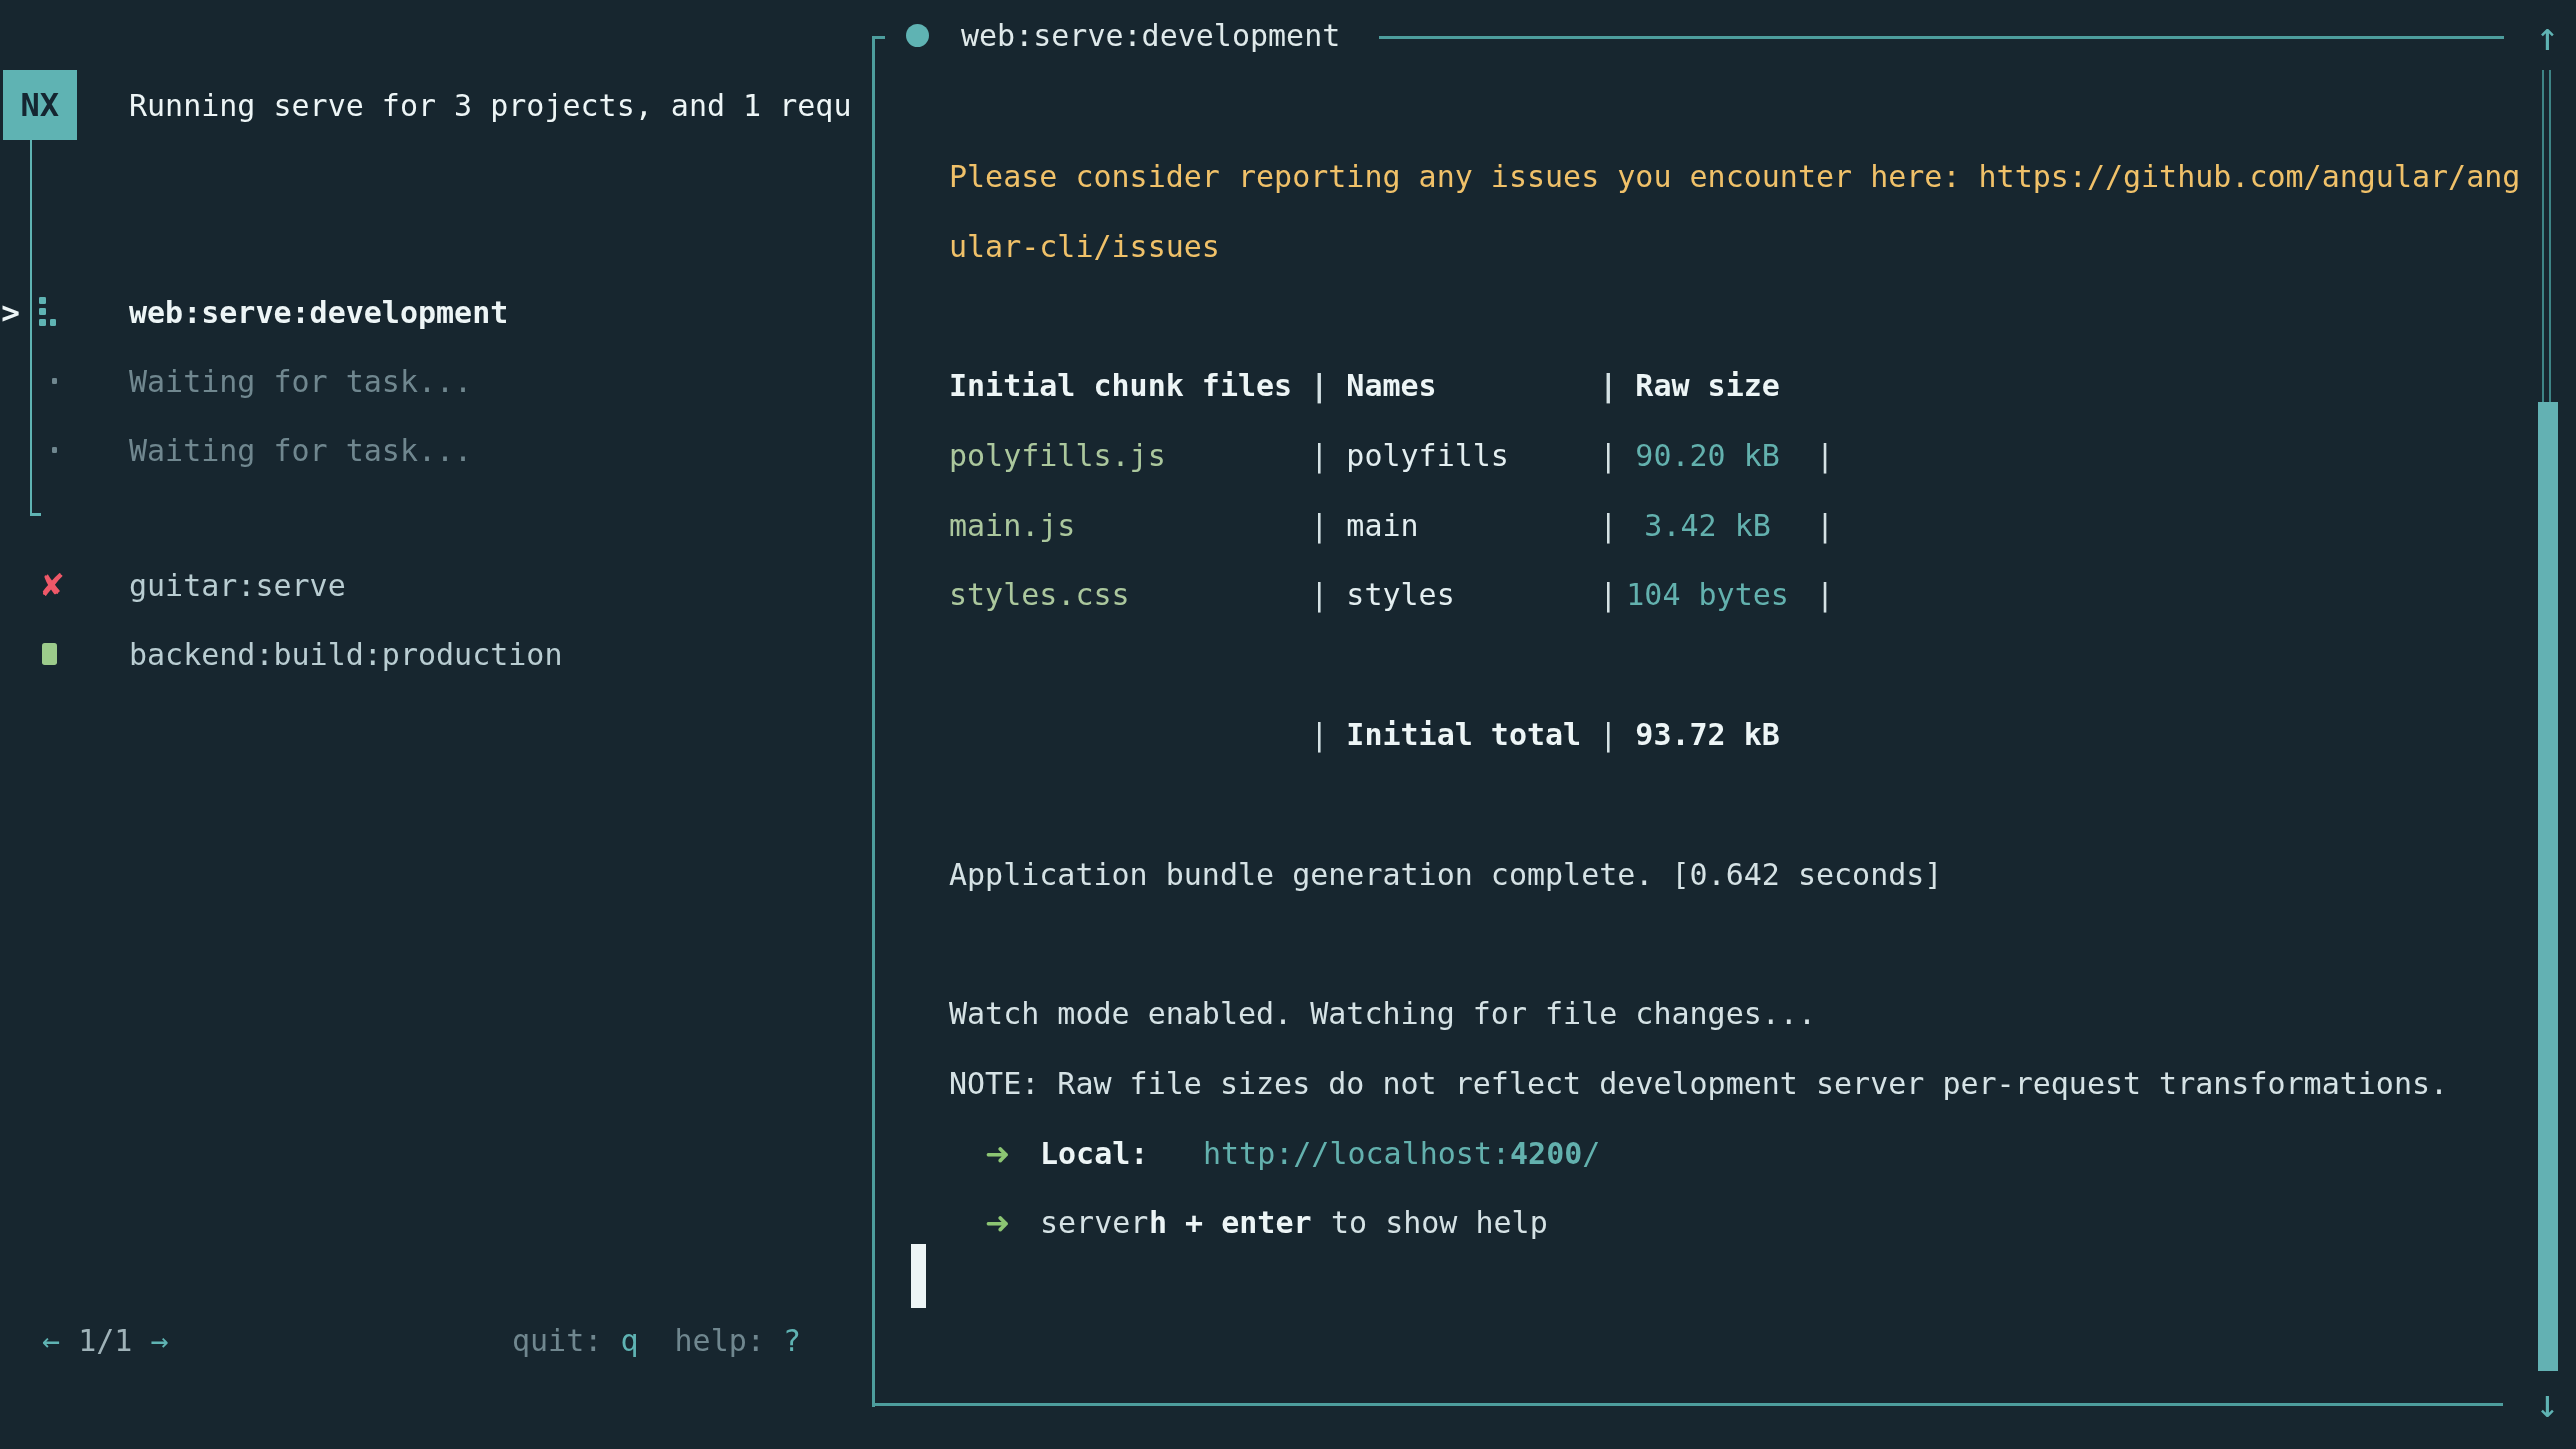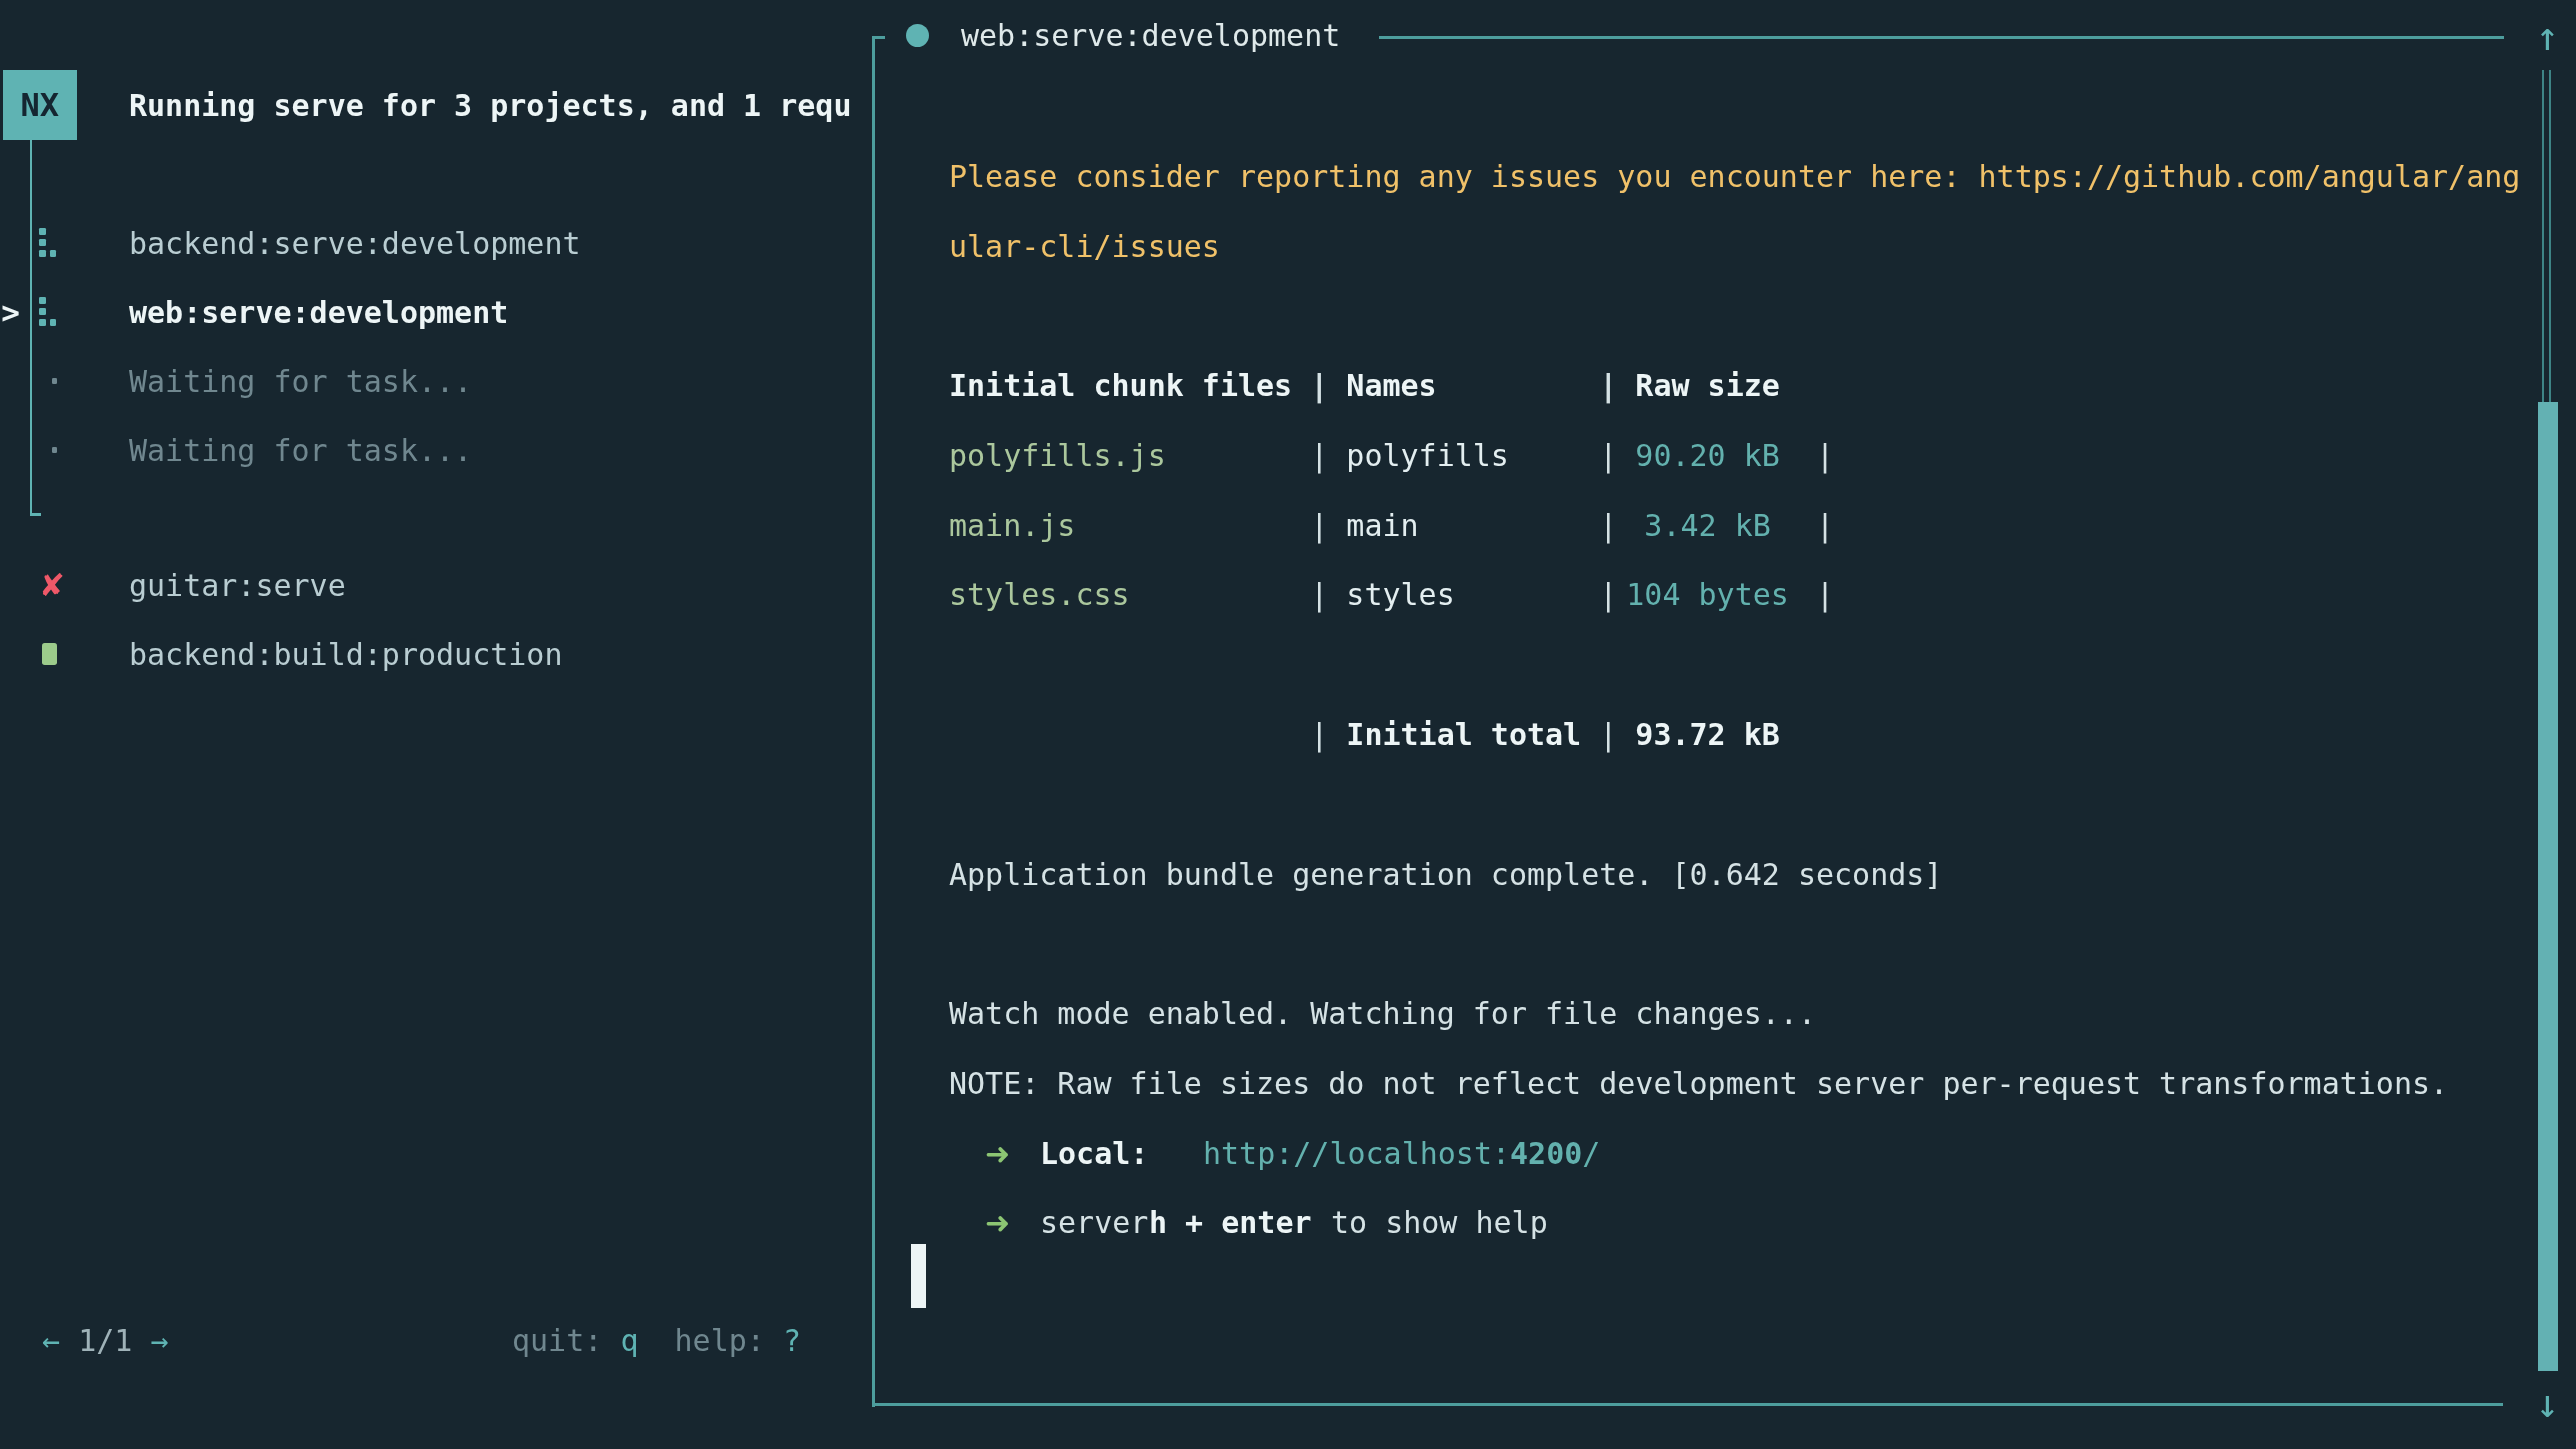--- a/index.html
+++ b/index.html
@@ -25,21 +25,21 @@
     overflow:hidden;
     font-family:"DejaVu Sans Mono","Liberation Mono",monospace;
     font-size:30px;color:var(--body);
   }
   .line{position:absolute;height:70px;display:flex;align-items:center;white-space:pre;margin-left:39px;}
   
   .sidebar{position:absolute;left:0;top:0;width:872px;height:1449px;overflow:hidden;border-radius:13px;}
   .nx-logo{position:absolute;left:2.7px;top:70px;width:74px;height:70px;background:var(--teal);
     display:flex;align-items:center;justify-content:center;color:#152631;font-weight:bold;font-size:32px;}
   .side-title{position:absolute;left:129px;top:70px;width:738px;height:70px;display:flex;align-items:center;
-    color:var(--bright);font-weight:bold;white-space:pre;overflow:hidden;text-align:right;}
+    color:var(--bright);font-weight:normal;white-space:pre;overflow:hidden;text-align:right;}
   .tree-v{position:absolute;left:29.5px;top:140px;width:2.7px;height:375px;background:var(--teal);}
   .tree-elbow{position:absolute;left:29.5px;top:513px;width:11.4px;height:2.7px;background:var(--teal);}
   .task-row{position:absolute;left:0;width:872px;height:70px;display:flex;align-items:center;}
   .task-label{position:absolute;left:129px;white-space:pre;}
   .st-running .task-label{color:var(--normal);}
   .st-selected .task-label{color:var(--bright);font-weight:bold;}
   .st-waiting .task-label{color:var(--dim);}
   .st-done .task-label{color:var(--normal);text-align:right;}
   .caret{position:absolute;left:1.3px;color:var(--bright);font-weight:bold;font-size:31px;}
   .spinner{position:absolute;left:39px;top:50%;margin-top:-16px;width:19px;height:32px;}
@@ -103,29 +103,20 @@
 <div class="screen">
 
   <div class="sidebar">
     <div class="nx-logo">
         <span>NX</span>
       </div>
     <div class="side-title">Running serve for 3 projects, and 1 requ</div>
     <div class="tree-v"></div>
     <div class="tree-elbow"></div>
 
-    <div class="task-row st-running" style="top:208px;">
-      <span class="spinner">
-          <i></i>
-          <i></i>
-          <i></i>
-          <i></i>
-        </span>
-      <span class="task-label">backend:serve:development</span>
-    </div>
 
     <div class="task-row st-selected" style="top:277px;">
       <span class="caret">&gt;</span>
       <span class="spinner">
           <i></i>
           <i></i>
           <i></i>
           <i></i>
         </span>
       <span class="task-label">web:serve:development</span>

